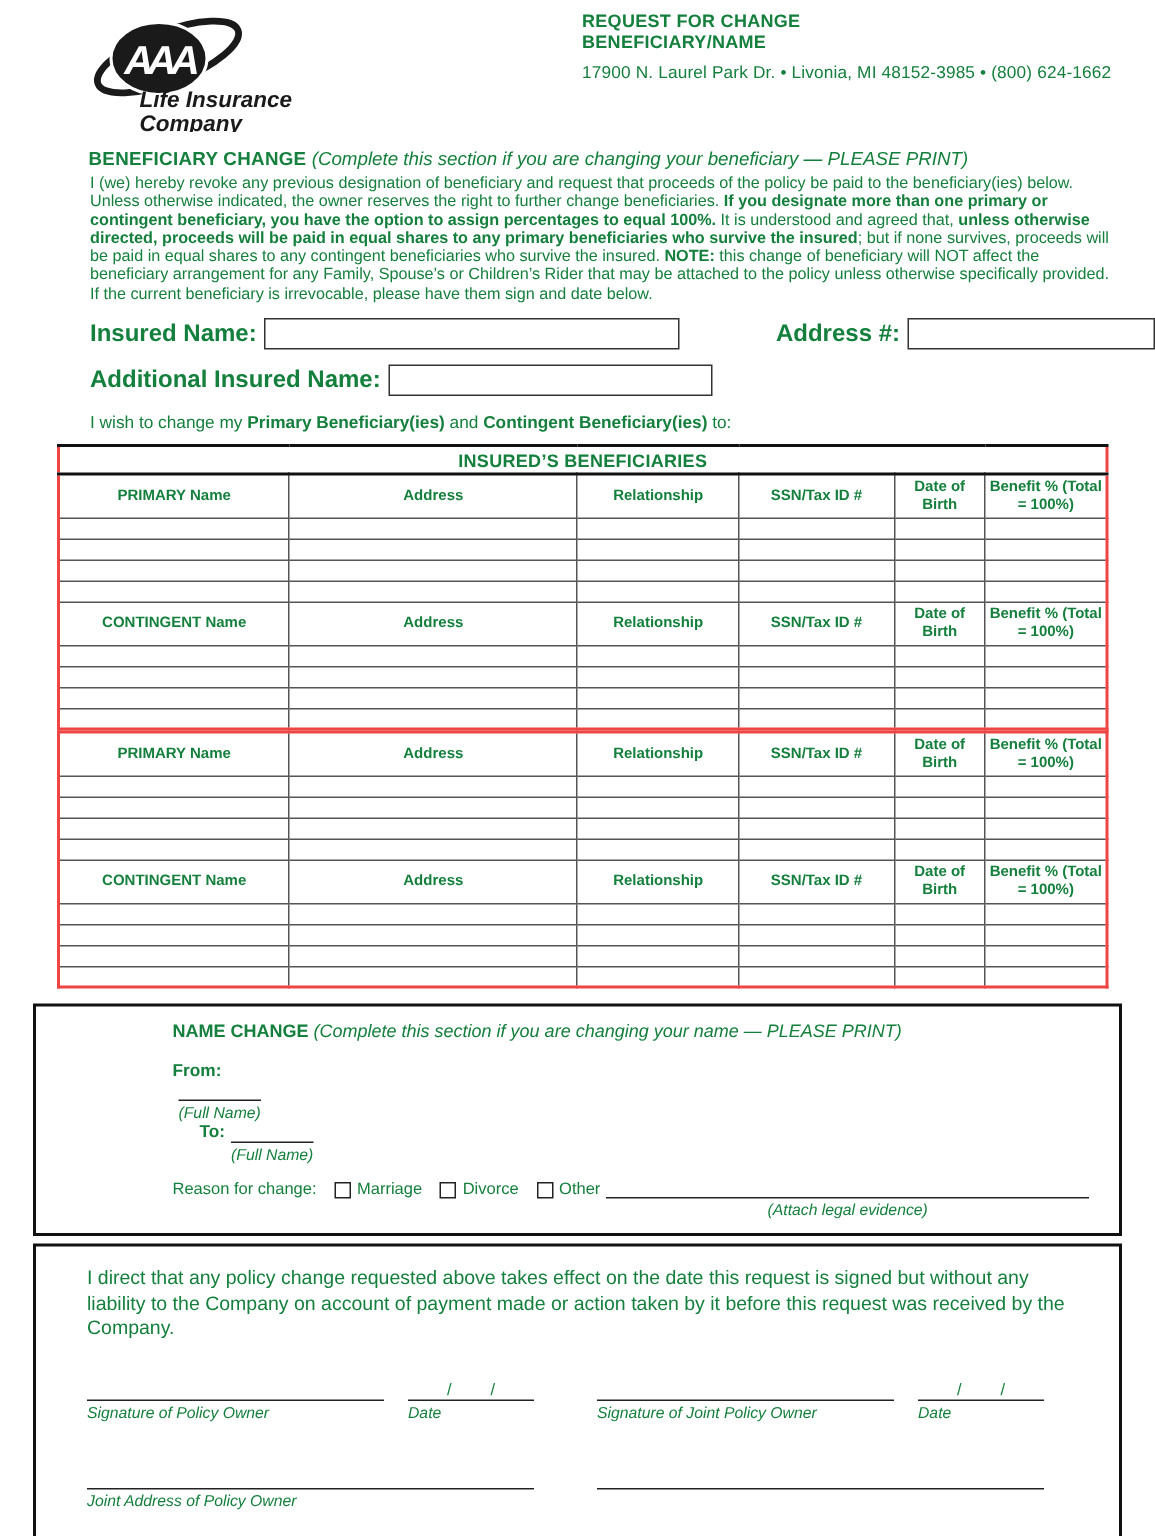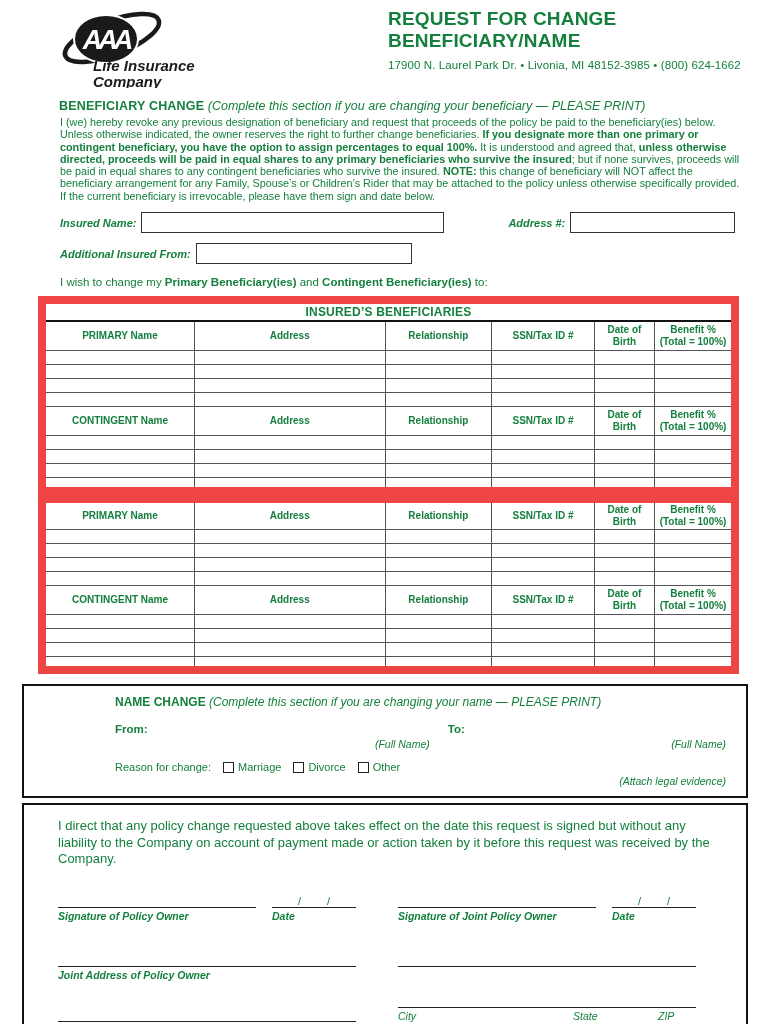--- a/index.html
+++ b/index.html
@@ -5,66 +5,66 @@
   html,body{margin:0;padding:0;background:#e8e8e8;}
   .page{
     width:770px;height:1024px;margin:0 auto;background:#fff;color:#15803d;
     font-family:"Liberation Sans","DejaVu Sans",sans-serif;overflow:hidden;position:relative;
     box-sizing:border-box;
   }
   
   .header{display:flex;align-items:flex-start;padding:8px 24px 0 56px;}
   .logo{width:150px;height:80px;flex:0 0 auto;}
   .title-block{margin-left:182px;}
-  .title-line{font-size:19px;font-weight:bold;line-height:1.16;letter-spacing:.2px;}
+  .title-line{font-size:12px;font-weight:bold;line-height:1.16;letter-spacing:.2px;}
   .address{font-size:11.5px;margin-top:7px;letter-spacing:.1px;}
   
   .section-heading{margin:11px 25px 0 47px;font-size:12.5px;padding-left:12px;}
   .section-heading b{letter-spacing:.2px;}
   .section-heading .note{font-style:italic;}
   .intro{margin:3px 24px 0 60px;font-size:10.8px;line-height:12.3px;}
-  .fields{margin:10px 0 0 60px;font-size:11px;font-style:italic;}
+  .fields{margin:10px 0 0 60px;font-size:16px;}
   .frow{display:flex;align-items:center;}
   .frow label{font-weight:bold;white-space:nowrap;}
   .inbox{border:1px solid #333;height:21px;background:#fff;margin-left:5px;box-sizing:border-box;}
   .bx-insured{width:303px;}
   .bx-policy{width:165px;}
   .bx-add{width:216px;}
   .policy-group{display:flex;align-items:center;margin-left:64px;}
   .frow2{margin-top:10px;}
   .wish{margin:12px 24px 0 60px;font-size:11.5px;}
   
-  table.ben{border-collapse:collapse;table-layout:fixed;width:701px;margin:8px 0 0 38px;border:8px solid #ef4444;padding-left:40px;}
+  table.ben{border-collapse:collapse;table-layout:fixed;width:701px;margin:8px 0 0 38px;border:2px solid #ef4444;padding-left:40px;}
   table.ben.second{margin-top:0;}
   table.ben td{border:1px solid #555;box-sizing:border-box;padding:1px 2px;}
   tr.title-row td{border-bottom:2px solid #111;border-top:2px solid #111;text-align:center;font-weight:bold;font-size:12px;height:19px;letter-spacing:.2px;}
   tr.hdr-row td{font-weight:bold;font-size:10px;text-align:center;vertical-align:middle;height:29px;line-height:1.18;}
   tr.fill td{height:14px;}
   
   .nc-box{margin:10px 22px 0 22px;border:2px solid #111;padding:9px 20px 9px 91px;box-sizing:border-box;}
   .nc-heading{font-size:12px;}
   .nc-heading .note{font-style:italic;}
-  .nc-row{display:flex;margin-top:13px;font-size:11.5px;align-items:flex-start;}
+  .nc-row{display:flex;margin-top:13px;font-size:11.5px;align-items:flex-start;flex-direction:column;}
   .nc-row .lbl{font-weight:bold;white-space:nowrap;padding-top:1px;}
-  .fgroup{flex:1;display:flex;flex-direction:column;margin-left:4px;align-items:flex-end;}
+  .fgroup{flex:1;display:flex;flex-direction:column;margin-left:4px;}
   .uline{border-bottom:1px solid #222;height:13px;}
   .sub{font-style:italic;font-size:10.5px;text-align:center;margin-top:2px;}
   .to-group{margin-left:18px;flex:1;display:flex;}
   .reason-row{margin-top:11px;font-size:11px;display:flex;align-items:flex-start;}
   .cb{width:9px;height:9px;border:1.5px solid #222;display:inline-block;margin:1px 4px 0 12px;flex:0 0 auto;}
   .cb-label{white-space:nowrap;}
   .auth-box{margin:5px 22px 0 22px;border:2px solid #111;padding:13px 22px 12px 34px;box-sizing:border-box;}
   .auth-text{font-size:13px;line-height:16.5px;width:662px;}
   .sig-grid{display:flex;margin-top:25px;}
   .sig-col{width:298px;}
   .sig-col.right{margin-left:42px;}
   .line-row{display:flex;align-items:flex-end;}
   .grow-line{flex:1;border-bottom:1px solid #222;height:14px;}
   .date-line{width:84px;margin-left:16px;border-bottom:1px solid #222;height:14px;display:flex;justify-content:center;gap:26px;align-items:flex-end;font-size:11px;}
-  .lab-row{display:flex;font-style:italic;font-size:10.5px;margin-top:2px;font-weight:bold;}
+  .lab-row{display:flex;font-style:italic;font-size:10.5px;margin-top:2px;}
   .lab-grow{flex:1;}
   .lab-date{width:84px;margin-left:16px;}
   .street-row{margin-top:31px;}
   .csz-row{margin-top:27px;}
   .csz-labels{display:flex;font-style:italic;font-size:10.5px;margin-top:2px;}
   .csz-labels .c1{width:175px;}
   .csz-labels .c2{width:85px;}
   .csz-labels .c3{width:38px;}
 </style>
 </head>
@@ -97,21 +97,21 @@
   <div class="fields">
     <div class="frow">
       <label>Insured Name:</label>
       <div class="inbox bx-insured"></div>
       <div class="policy-group">
         <label>Address #:</label>
         <div class="inbox bx-policy"></div>
       </div>
     </div>
     <div class="frow frow2">
-      <label>Additional Insured From:</label>
+      <label>Additional Insured Name:</label>
       <div class="inbox bx-add"></div>
     </div>
   </div>
 
   <div class="wish"><span>I wish to change my </span><b>Primary Beneficiary(ies)</b><span> and </span><b>Contingent Beneficiary(ies)</b><span> to:</span></div>
 
   <table class="ben">
     <colgroup>
       <col style="width:22%">
         <col style="width:27.5%">

